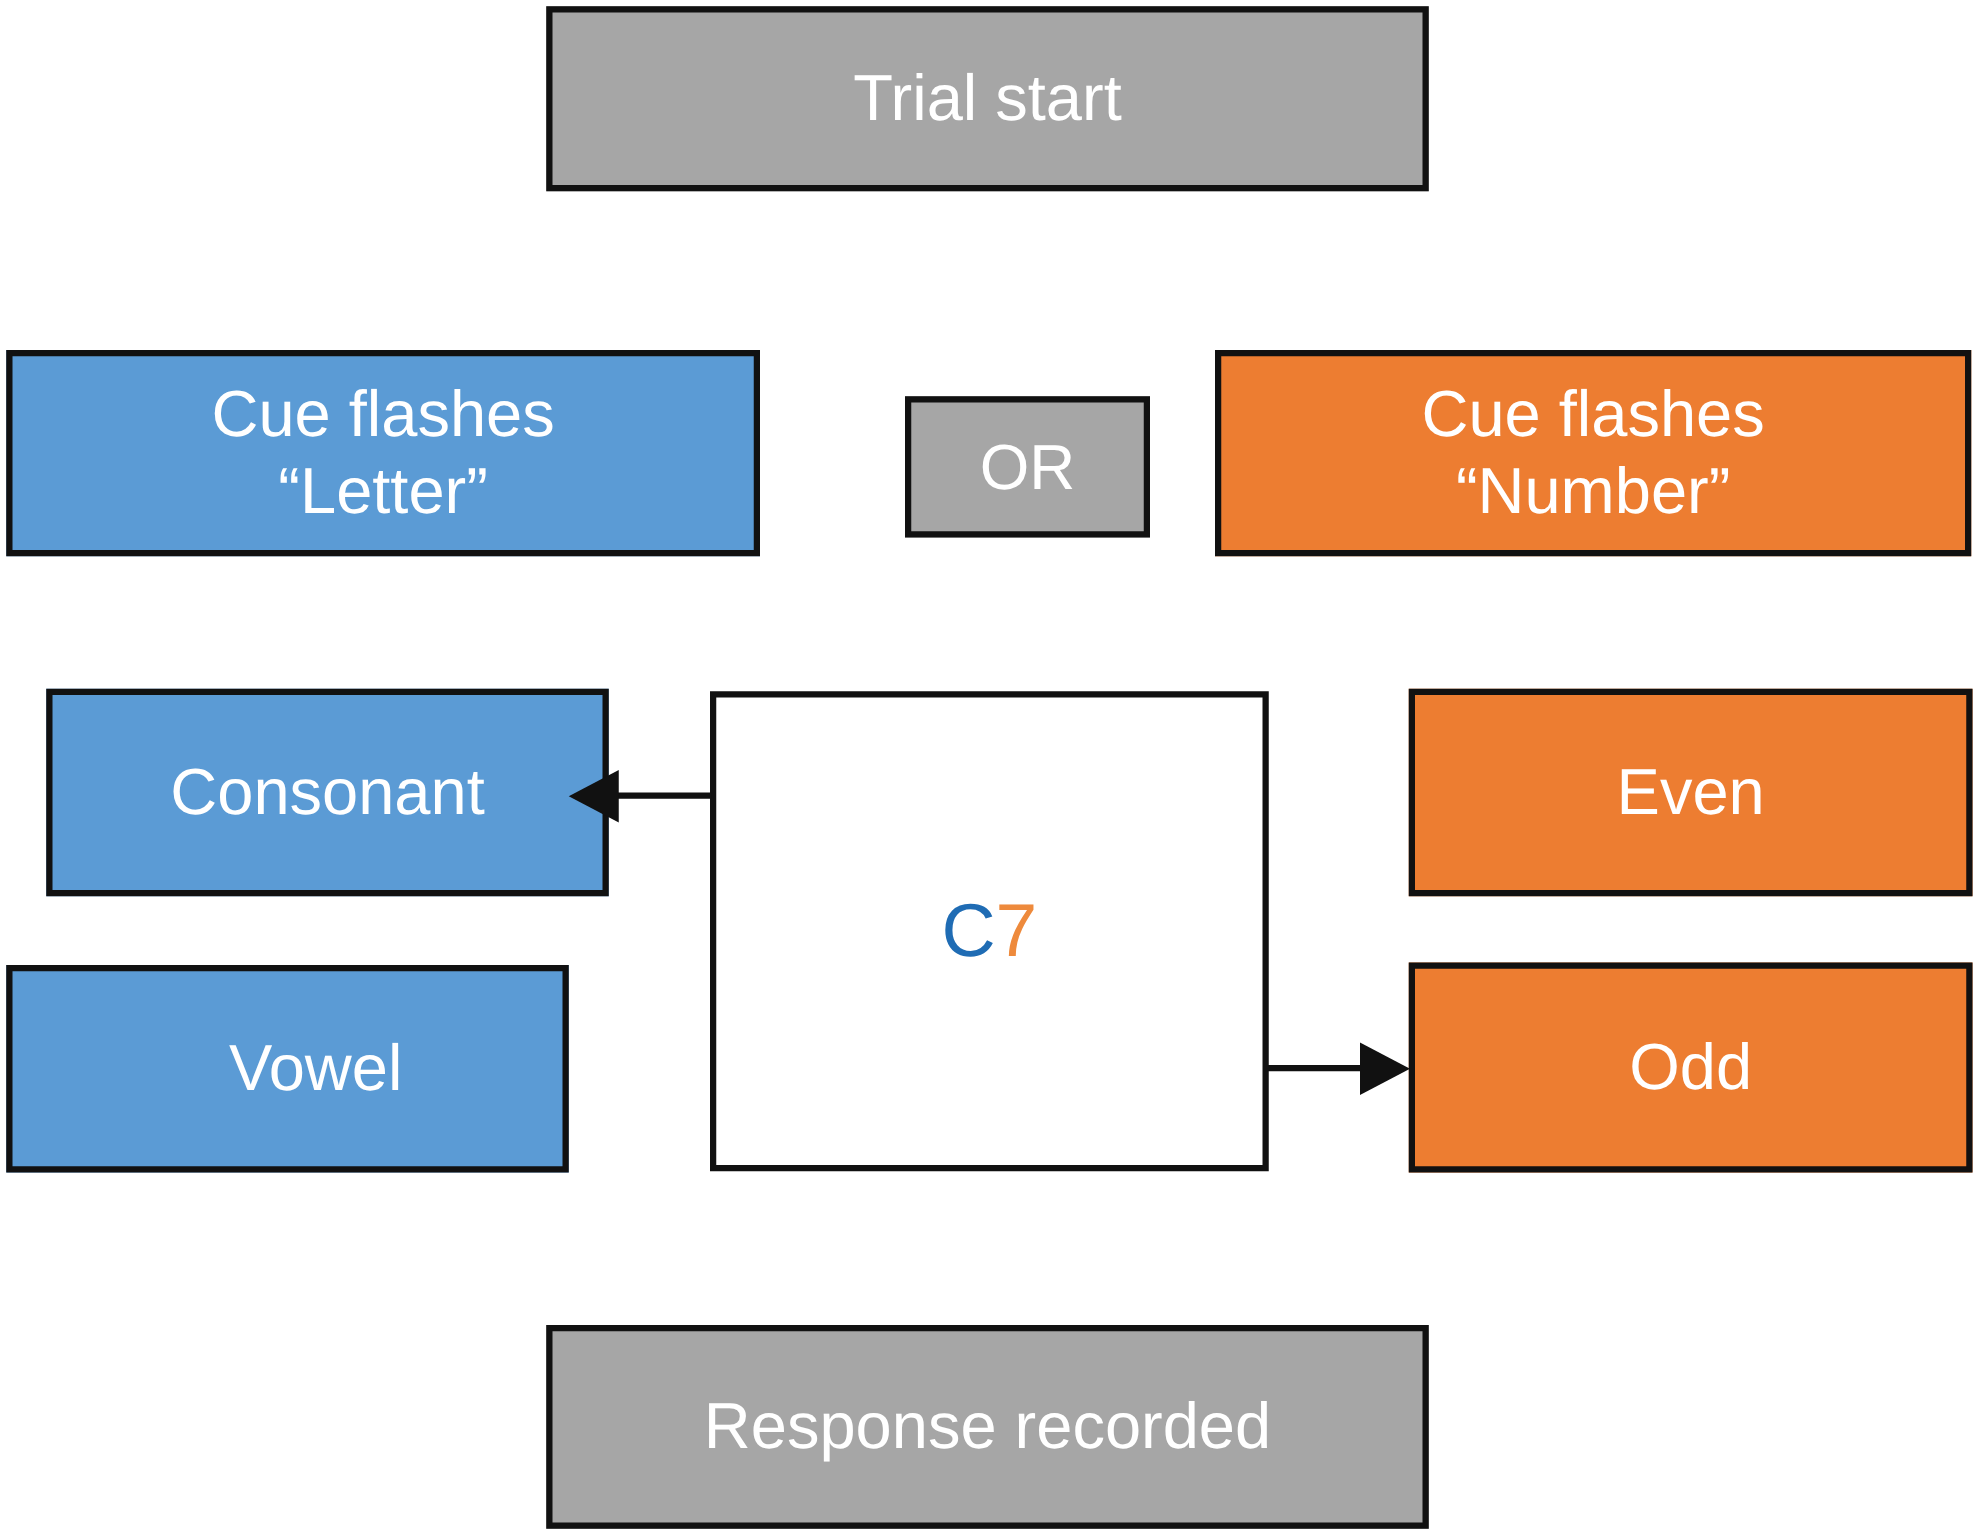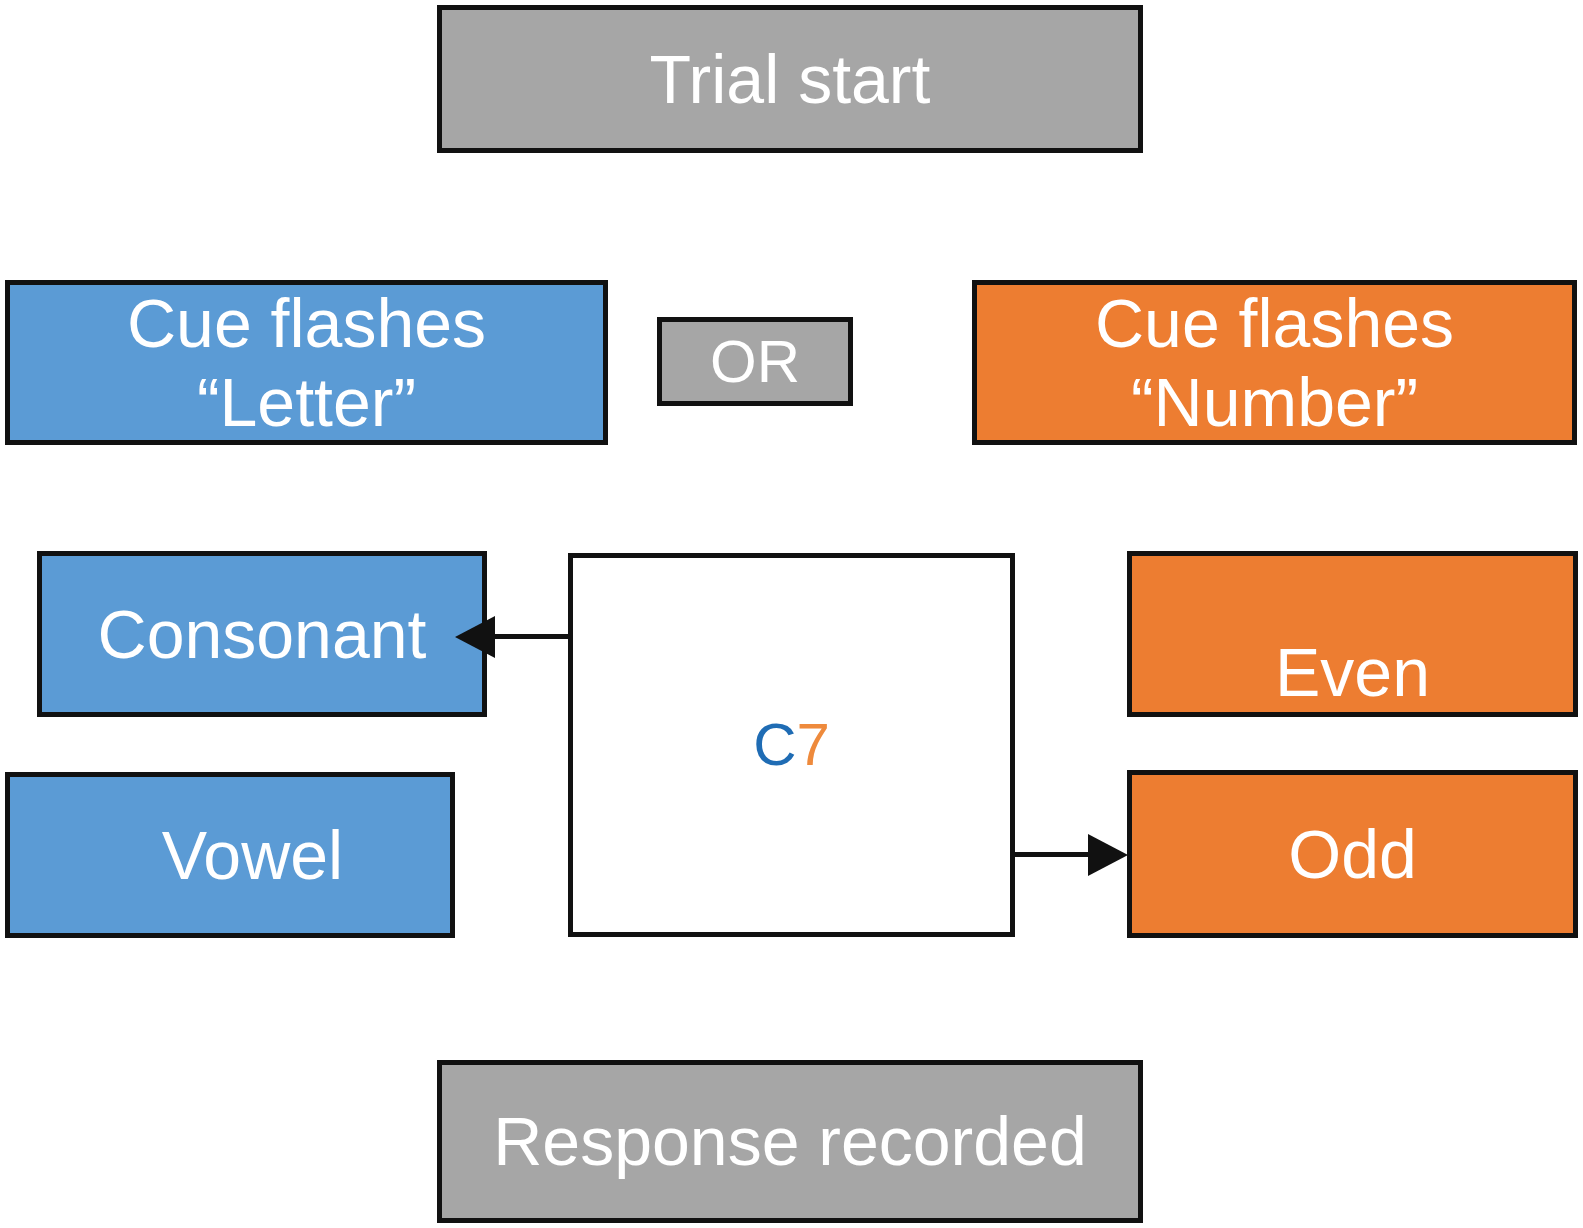--- a/index.html
+++ b/index.html
@@ -21,36 +21,36 @@
   }
   .node{
     position:absolute;
     box-sizing:border-box;
     border:5px solid var(--border);
     display:flex;
     align-items:center;
     justify-content:center;
     text-align:center;
     color:var(--text);
-    font-size:68px;
+    font-size:52px;
     line-height:1.16;
   }
   .gray{background:var(--gray);}
   .blue{background:var(--blue);}
   .orange{background:var(--orange);}
   .white{background:#FFFFFF;}
 
   #trial-start{left:437px;top:5px;width:706px;height:148px;}
   #cue-letter{left:5px;top:280px;width:603px;height:165px;}
-  #or-box{left:657px;top:317px;width:196px;height:89px;font-size:60px;}
+  #or-box{left:724px;top:317px;width:196px;height:113px;font-size:51px;}
   #cue-number{left:972px;top:280px;width:605px;height:165px;}
   #consonant{left:5px;top:551px;width:450px;height:166px;margin-left:32px;}
   #vowel{left:5px;top:772px;width:450px;height:166px;padding-left:45px;}
   #stimulus{left:568px;top:553px;width:447px;height:384px;font-size:60px;}
-  #even{left:1127px;top:551px;width:451px;height:166px;align-items:flex-end;}
+  #even{left:1127px;top:551px;width:451px;height:166px;}
   #odd{left:1127px;top:770px;width:451px;height:168px;}
   #response{left:437px;top:1060px;width:706px;height:163px;}
 
   .stim-letter{color:var(--stimulus_letter);}
   .stim-number{color:var(--stimulus_number);}
 
   .arrow-line{
     position:absolute;
     height:5px;
     background:var(--border);

